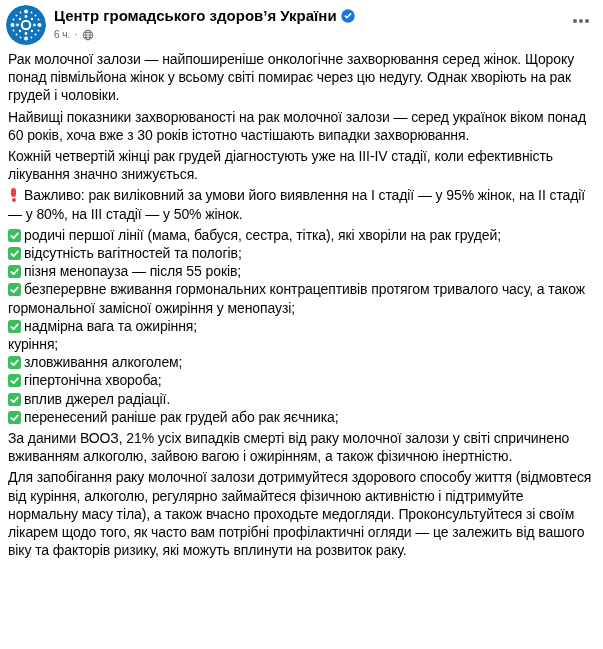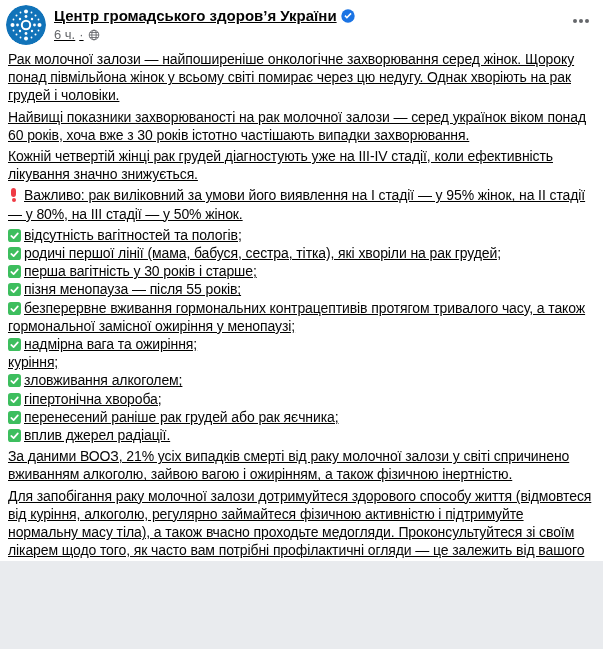--- a/index.html
+++ b/index.html
@@ -4,31 +4,31 @@
 <style>
   :root{
     --bg:#ffffff; --text:#050505; --muted:#65676b;
     --avatar-blue:#1173b9; --verified-blue:#1b74e4;
     --check-green:#3dbe5e; --excl-red:#ef3b45;
   }
   *{box-sizing:border-box;}
   html,body{margin:0;padding:0;background:#e9ebee;}
   body{font-family:"Liberation Sans", sans-serif;}
   .post-card{
-    width:603px;height:561px;background:var(--bg);
-    overflow:hidden;position:relative;text-decoration:underline;
+    width:603px;height:649px;background:var(--bg);
+    overflow:hidden;position:relative;
   }
   
   .header{display:flex;align-items:flex-start;padding:5px 8px 3px 6px;}
   .avatar{width:40px;height:40px;border-radius:50%;flex:0 0 40px;cursor:pointer;display:block;}
   .header-info{margin-left:8px;flex:1 1 auto;min-width:0;padding-top:1px;}
   .name-row{display:flex;align-items:center;gap:4px;}
   .page-name{font-size:15px;font-weight:bold;color:var(--text);line-height:19px;cursor:pointer;}
   .badge{display:inline-flex;align-items:center;}
-  .meta-row{display:flex;align-items:center;gap:4px;font-size:13px;color:var(--muted);margin-top:2px;line-height:16px;}
+  .meta-row{display:flex;align-items:center;gap:4px;font-size:10px;color:var(--muted);margin-top:2px;line-height:16px;}
   .timestamp{cursor:pointer;}
   .menu-btn{margin-left:auto;padding:6px 4px 4px 4px;border:none;background:transparent;cursor:pointer;border-radius:50%;display:flex;}
   
   .post-body{
     padding:2px 8px 0 8px;font-size:14px;line-height:18.2px;
     color:var(--text);letter-spacing:-0.1px;
   }
   .post-body p{margin:0 0 3px 0;}
   .risk-list{margin:0 0 3px 0;}
   .risk-item{margin:0;}
@@ -109,29 +109,25 @@
 
   <div class="post-body">
       <p><span>Рак молочної залози — найпоширеніше онкологічне захворювання серед жінок. Щороку понад півмільйона жінок у всьому світі помирає через цю недугу. Однак хворіють на рак грудей і чоловіки.</span></p>
       <p><span>Найвищі показники захворюваності на рак молочної залози — серед українок віком понад 60 років, хоча вже з 30 років істотно частішають випадки захворювання.</span></p>
       <p><span>Кожній четвертій жінці рак грудей діагностують уже на III-IV стадії, коли ефективність лікування значно знижується.</span></p>
       <p><span class="excl-icon"></span><span>Важливо: рак виліковний за умови його виявлення на I стадії — у 95% жінок, на II стадії — у 80%, на III стадії — у 50% жінок.</span></p>
       <div class="risk-list">
         <div class="risk-item"><span class="check-icon"><svg width="13" height="13" viewBox="0 0 16 16" aria-hidden="true">
               <rect width="16" height="16" rx="3.5" fill="#3dbe5e"></rect>
               <path d="M4 8.6 6.9 11.3 12.1 5.4" stroke="#fff" stroke-width="2.1" fill="none" stroke-linecap="round" stroke-linejoin="round"></path>
-            </svg></span><span>відсутність вагітностей та пологів;</span></div>
-        <div class="risk-item"><span class="check-icon"><svg width="13" height="13" viewBox="0 0 16 16" aria-hidden="true">
-              <rect width="16" height="16" rx="3.5" fill="#3dbe5e"></rect>
-              <path d="M4 8.6 6.9 11.3 12.1 5.4" stroke="#fff" stroke-width="2.1" fill="none" stroke-linecap="round" stroke-linejoin="round"></path>
             </svg></span><span>родичі першої лінії (мама, бабуся, сестра, тітка), які хворіли на рак грудей;</span></div>
         <div class="risk-item"><span class="check-icon"><svg width="13" height="13" viewBox="0 0 16 16" aria-hidden="true">
               <rect width="16" height="16" rx="3.5" fill="#3dbe5e"></rect>
               <path d="M4 8.6 6.9 11.3 12.1 5.4" stroke="#fff" stroke-width="2.1" fill="none" stroke-linecap="round" stroke-linejoin="round"></path>
-            </svg></span><span>перша вагітність у 30 років і старше;</span></div>
+            </svg></span><span>відсутність вагітностей та пологів;</span></div>
         <div class="risk-item"><span class="check-icon"><svg width="13" height="13" viewBox="0 0 16 16" aria-hidden="true">
               <rect width="16" height="16" rx="3.5" fill="#3dbe5e"></rect>
               <path d="M4 8.6 6.9 11.3 12.1 5.4" stroke="#fff" stroke-width="2.1" fill="none" stroke-linecap="round" stroke-linejoin="round"></path>
             </svg></span><span>пізня менопауза — після 55 років;</span></div>
         <div class="risk-item"><span class="check-icon"><svg width="13" height="13" viewBox="0 0 16 16" aria-hidden="true">
               <rect width="16" height="16" rx="3.5" fill="#3dbe5e"></rect>
               <path d="M4 8.6 6.9 11.3 12.1 5.4" stroke="#fff" stroke-width="2.1" fill="none" stroke-linecap="round" stroke-linejoin="round"></path>
             </svg></span><span>безперервне вживання гормональних контрацептивів протягом тривалого часу, а також гормональної замісної ожиріння у менопаузі;</span></div>
         <div class="risk-item"><span class="check-icon"><svg width="13" height="13" viewBox="0 0 16 16" aria-hidden="true">
               <rect width="16" height="16" rx="3.5" fill="#3dbe5e"></rect>
@@ -142,22 +138,22 @@
               <rect width="16" height="16" rx="3.5" fill="#3dbe5e"></rect>
               <path d="M4 8.6 6.9 11.3 12.1 5.4" stroke="#fff" stroke-width="2.1" fill="none" stroke-linecap="round" stroke-linejoin="round"></path>
             </svg></span><span>зловживання алкоголем;</span></div>
         <div class="risk-item"><span class="check-icon"><svg width="13" height="13" viewBox="0 0 16 16" aria-hidden="true">
               <rect width="16" height="16" rx="3.5" fill="#3dbe5e"></rect>
               <path d="M4 8.6 6.9 11.3 12.1 5.4" stroke="#fff" stroke-width="2.1" fill="none" stroke-linecap="round" stroke-linejoin="round"></path>
             </svg></span><span>гіпертонічна хвороба;</span></div>
         <div class="risk-item"><span class="check-icon"><svg width="13" height="13" viewBox="0 0 16 16" aria-hidden="true">
               <rect width="16" height="16" rx="3.5" fill="#3dbe5e"></rect>
               <path d="M4 8.6 6.9 11.3 12.1 5.4" stroke="#fff" stroke-width="2.1" fill="none" stroke-linecap="round" stroke-linejoin="round"></path>
-            </svg></span><span>перенесений раніше рак грудей або рак яєчника;</span></div>
+            </svg></span><span>вплив джерел радіації.</span></div>
         <div class="risk-item"><span class="check-icon"><svg width="13" height="13" viewBox="0 0 16 16" aria-hidden="true">
               <rect width="16" height="16" rx="3.5" fill="#3dbe5e"></rect>
               <path d="M4 8.6 6.9 11.3 12.1 5.4" stroke="#fff" stroke-width="2.1" fill="none" stroke-linecap="round" stroke-linejoin="round"></path>
-            </svg></span><span>вплив джерел радіації.</span></div>
+            </svg></span><span>перенесений раніше рак грудей або рак яєчника;</span></div>
       </div>
       <p><span>За даними ВООЗ, 21% усіх випадків смерті від раку молочної залози у світі спричинено вживанням алкоголю, зайвою вагою і ожирінням, а також фізичною інертністю.</span></p>
       <p><span>Для запобігання раку молочної залози дотримуйтеся здорового способу життя (відмовтеся від куріння, алкоголю, регулярно займайтеся фізичною активністю і підтримуйте нормальну масу тіла), а також вчасно проходьте медогляди. Проконсультуйтеся зі своїм лікарем щодо того, як часто вам потрібні профілактичні огляди — це залежить від вашого віку та факторів ризику, які можуть вплинути на розвиток раку.</span></p>
     </div>
 </div>
 
 </body></html>

